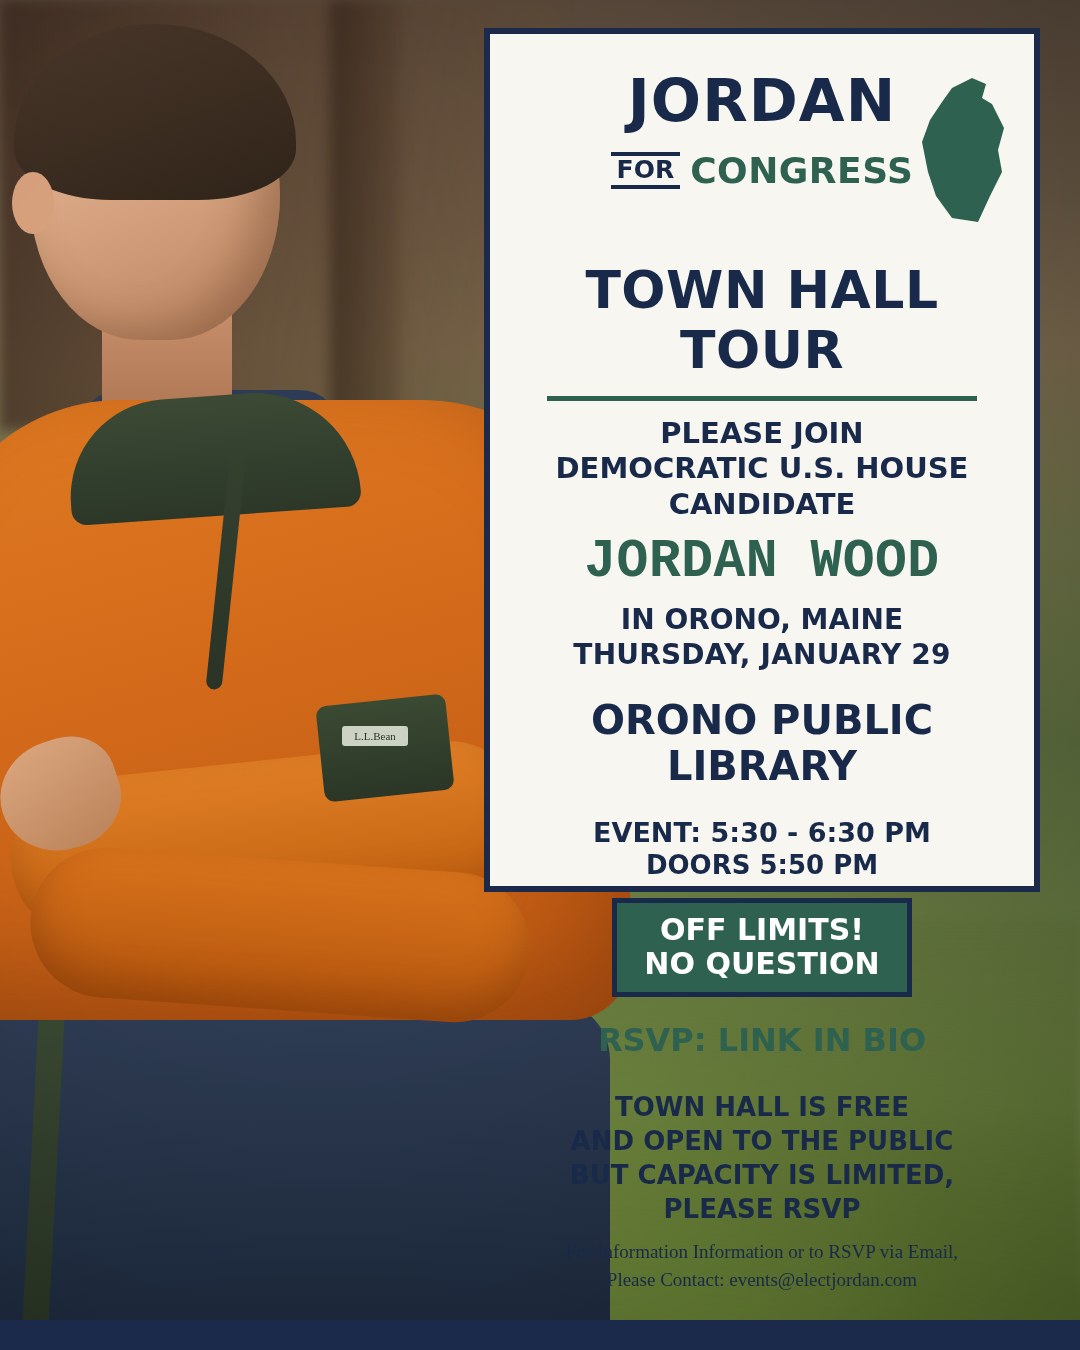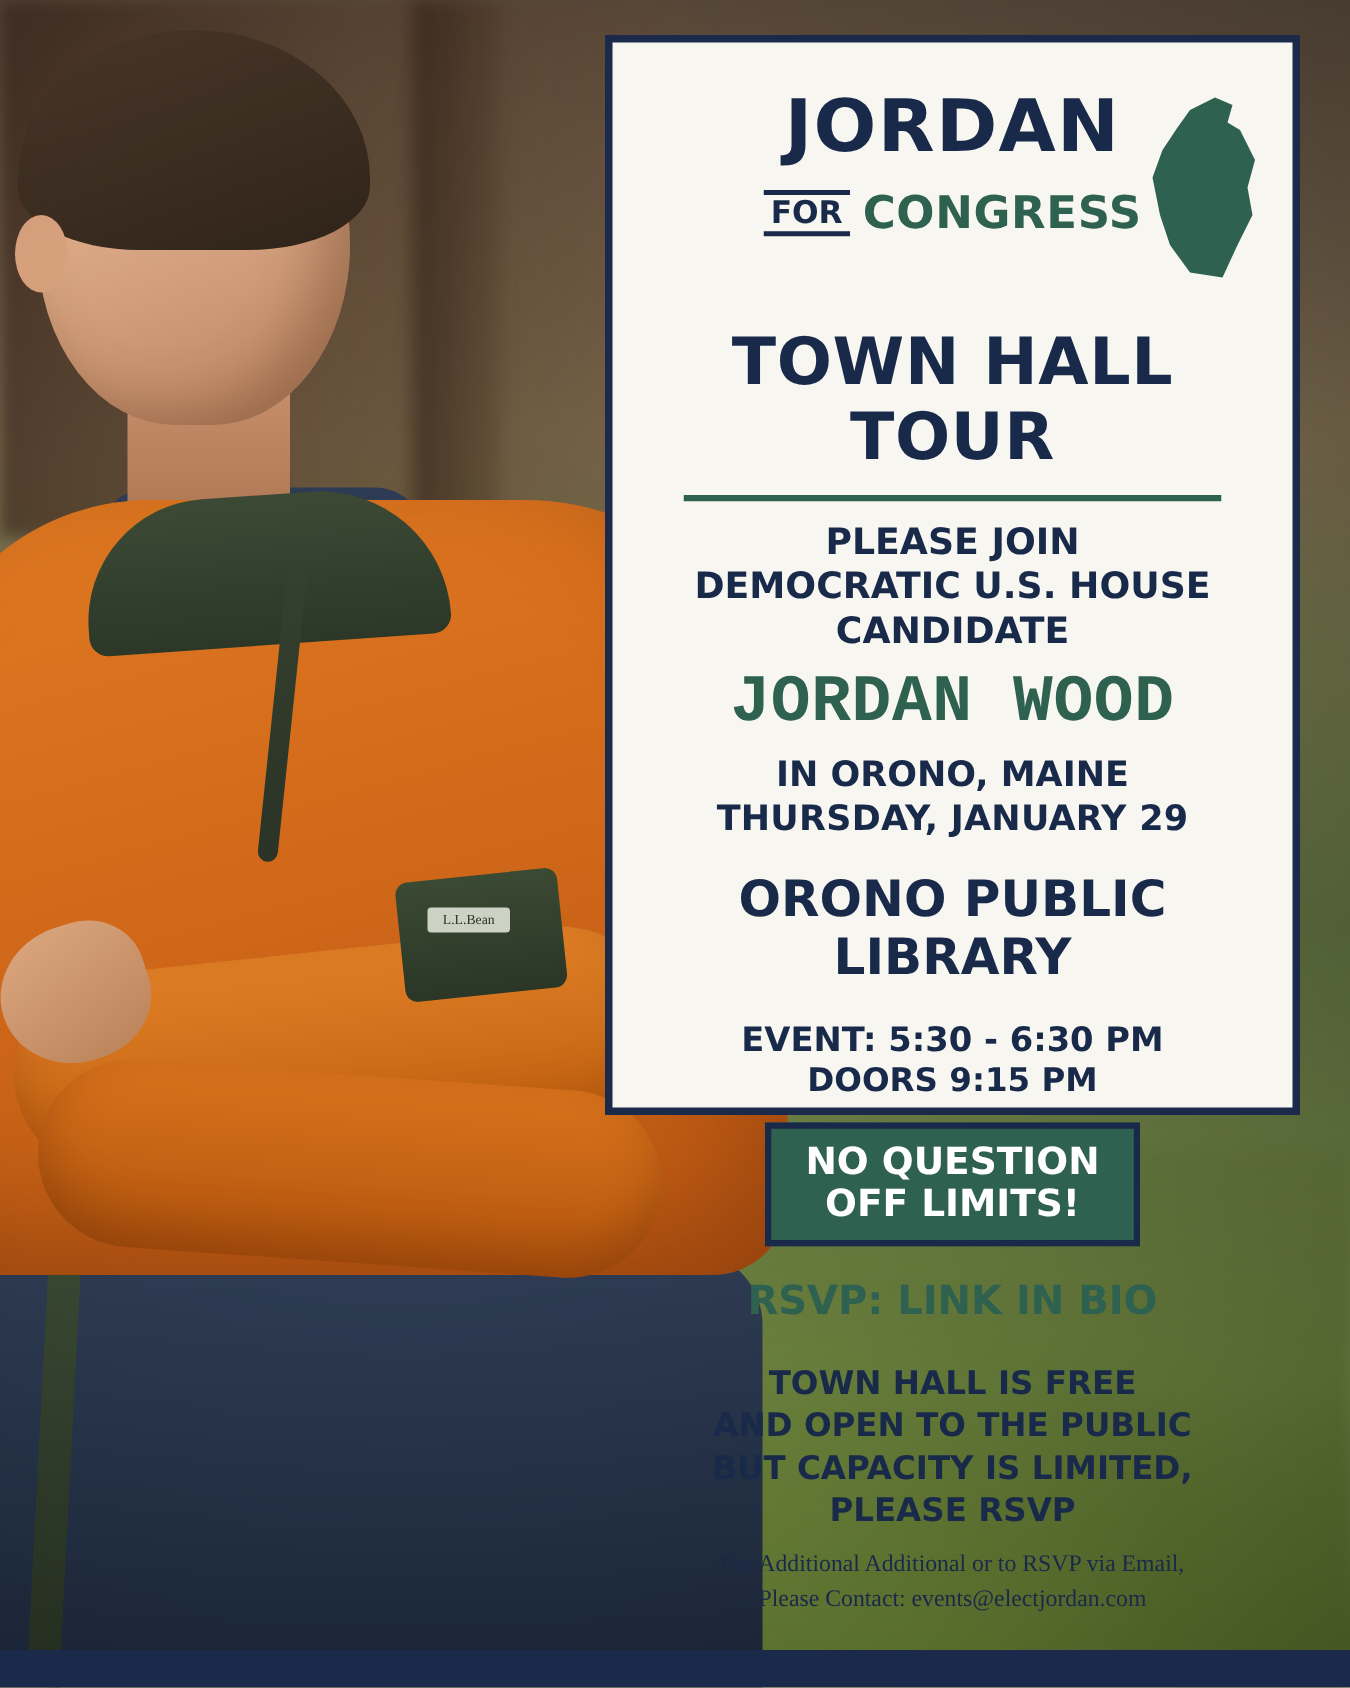--- a/index.html
+++ b/index.html
@@ -298,35 +298,35 @@
     <div class="line-cand">CANDIDATE</div>
 
     <div class="name">JORDAN WOOD</div>
 
     <div class="place">IN ORONO, MAINE</div>
     <div class="date">THURSDAY, JANUARY 29</div>
 
     <div class="venue">ORONO PUBLIC LIBRARY</div>
 
     <div class="time">EVENT: 5:30 - 6:30 PM</div>
-    <div class="doors">DOORS 9:15 PM</div>
+    <div class="doors">DOORS 5:50 PM</div>
 
     <div class="badge">
+      <div class="badge-line">OFF LIMITS!</div>
       <div class="badge-line">NO QUESTION</div>
-      <div class="badge-line">OFF LIMITS!</div>
     </div>
 
     <div class="rsvp">RSVP: LINK IN BIO</div>
 
     <div class="free">
       <div>TOWN HALL IS FREE</div>
       <div>AND OPEN TO THE PUBLIC</div>
       <div>BUT CAPACITY IS LIMITED, PLEASE RSVP</div>
     </div>
 
     <div class="fine">
-      <div>For Additional Additional or to RSVP via Email,</div>
+      <div>For Information Information or to RSVP via Email,</div>
       <div>Please Contact: events@electjordan.com</div>
     </div>
   </div>
 
   <div class="footer-bar"></div>
 </div>
 
 </body></html>

